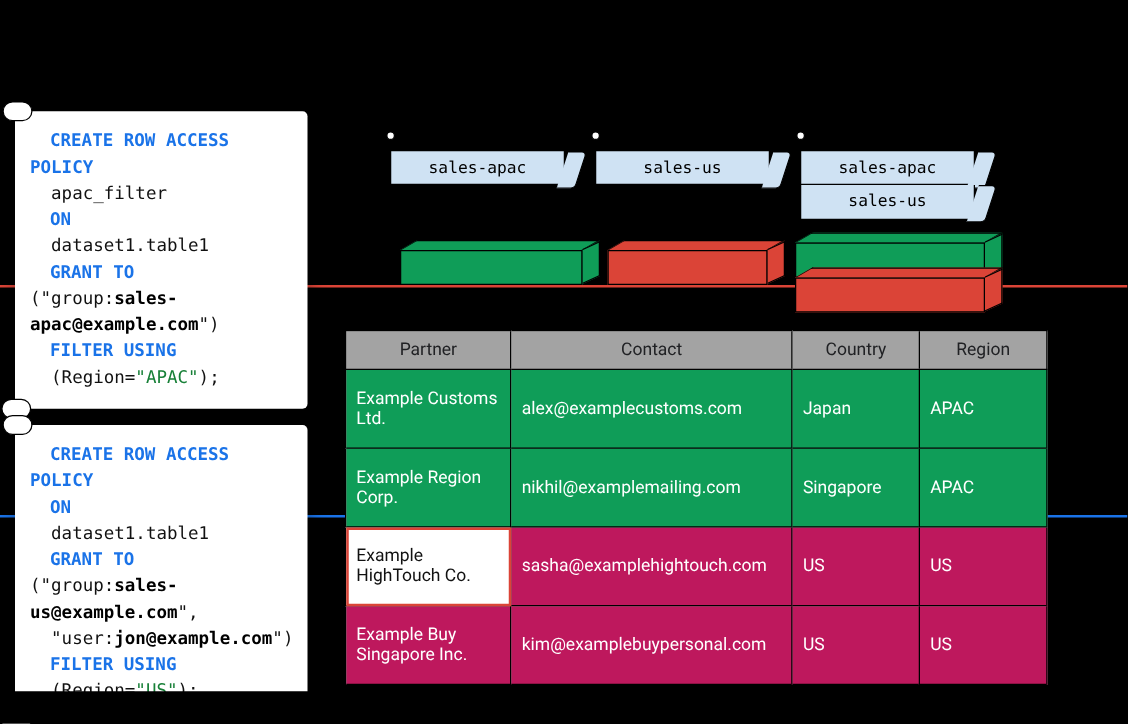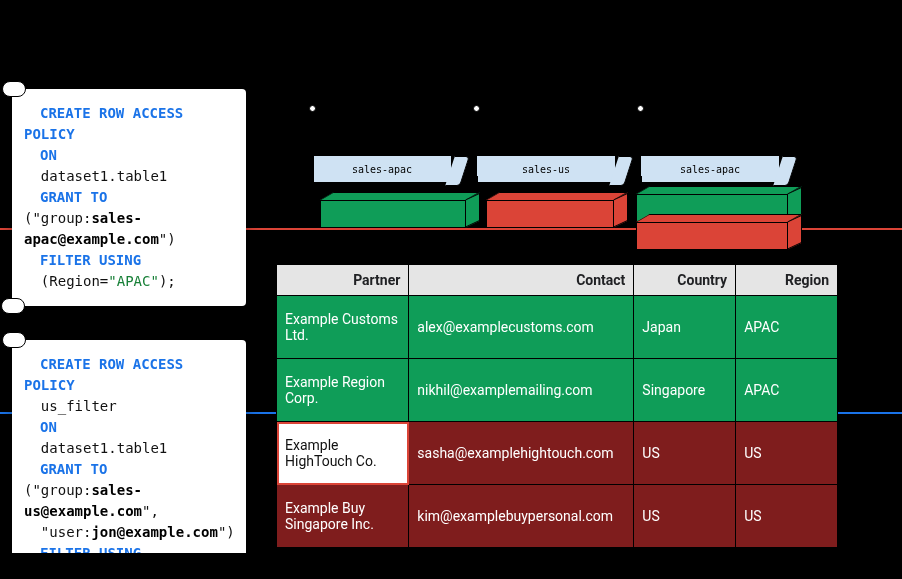--- a/index.html
+++ b/index.html
@@ -8,74 +8,74 @@
   .code-card .scroll { position:absolute; width:24px; height:16px; background:#fff; border:1.5px solid #000; border-radius:8px/8px; }
   .code-card .scroll-tl{ left:-10px; top:-8px; }
   .code-card .scroll-bl{ left:-11px; bottom:-8px; }
   .kw    { color:#1a73e8; font-weight:700;margin-left:16px; }
   .ident { color:#111; }
   .bold  { font-weight:700; }
   .paren { color:#111; }
   .str   { color:#188038; }
 
   .flag-stack{ position:absolute; }
-  .flag { width:140px; height:28px; background:#cfe2f3; border:1.5px solid #000; display:flex; align-items:center; justify-content:center; font-family: ui-monospace, Menlo, Consolas, monospace; font-size:10px; position:relative;margin-top:35px;}
+  .flag { width:140px; height:28px; background:#cfe2f3; border:1.5px solid #000; display:flex; align-items:center; justify-content:center; font-family: ui-monospace, Menlo, Consolas, monospace; font-size:13px; position:relative;}
   .flag + .flag { border-top:none; }
   .flag-pole-top { position:absolute; width:1.5px; height:8px; background:#000; top:-8px; left:0;}
   .flag-knob{ position:absolute; width:7px; height:7px; border:1.5px solid #000; background:#fff; border-radius:50%; left:-3px; top:-15px;}
   .flag::after{ content:""; position:absolute; right:-14px; top:0; width:14px; height:28px; background:#cfe2f3; border-top:1.5px solid #000; border-right:1.5px solid #000; border-bottom:1.5px solid #000; transform:skewX(-18deg); transform-origin:left; border-top-right-radius:4px; border-bottom-right-radius:4px;}
   .flag-pole-full { position:absolute; width:1.5px; background:#000; left:0;}
 
   .slab { position:absolute; height:28px; }
   .slab .face{ position:absolute; inset:0; border:1.5px solid #000;}
   .slab .side{ position:absolute; width:14px; height:28px; left:100%; top:-4px; transform:skewY(-25deg); border:1.5px solid #000; border-left:none;}
   .slab .top { position:absolute; height:8px; width:100%; left:7px; top:-8px; transform:skewX(-60deg); border:1.5px solid #000; border-bottom:none;}
   .slab.green .face, .slab.green .side, .slab.green .top{ background:#0f9d58; }
   .slab.red   .face, .slab.red   .side, .slab.red   .top{ background:#db4437; }
 
   .table { position:absolute; border-collapse:collapse; background:#fff; width:562px; font-size:14px;}
-  .table th{ text-align:right; padding:7px 8px; background:#e5e5e5; color:#202124; font-weight:700; border-top:1.5px solid #000; border-bottom:1.5px solid #000;}
+  .table th{ text-align:center; padding:7px 8px; background:#a3a3a3; color:#202124; font-weight:400; border-top:1.5px solid #000; border-bottom:1.5px solid #000;}
   .table td{ padding:15px 8px; vertical-align:middle; color:#fff;}
   .table th+th, .table td+td { border-left:1.5px solid #000;}
   .table th:first-child, .table td:first-child{ border-left:1.5px solid #000;}
   .table th:last-child,  .table td:last-child { border-right:1.5px solid #000;}
   .row-green td{ background:#0f9d58; }
-  .row-red   td{ background:#7f1d1d; }
+  .row-red   td{ background:#be185d; }
   .row-green, .row-red { border-bottom:1.5px solid #000; }
   .cell-white { background:#fff !important; color:#111 !important; outline:2px solid #db4437; outline-offset:-2px;}
 
   .hline{ position:absolute; height:2px; left:0;}
   .hline.red  { background:#db4437;}
   .hline.blue { background:#1a73e8;}
 
   .bottom-bar{ position:absolute; left:0; right:0; bottom:0; height:26px; background:#000;}
 </style>
 </head>
 <body>
 
 <div class="hline red" style="top:228px; width:902px;"></div>
 <div class="hline blue" style="top:412px; width:902px;"></div>
 
 <div class="code-card" style="left:12px; top:89px; width:234px;">
   <div class="scroll scroll-tl"></div>
   <div class="scroll scroll-bl"></div>
   <div><span class="kw">CREATE ROW ACCESS POLICY</span></div>
+  <div>&nbsp;&nbsp;<span class="ident">apac_filter</span></div>
   <div><span class="kw">ON</span></div>
   <div>&nbsp;&nbsp;<span class="ident">dataset1.table1</span></div>
   <div><span class="kw">GRANT TO</span></div>
   <div><span class="paren">("group:</span><span class="bold">sales-apac@example.com</span><span class="paren">")</span></div>
   <div><span class="kw">FILTER USING</span></div>
   <div>&nbsp;&nbsp;<span class="paren">(Region=</span><span class="str">"APAC"</span><span class="paren">);</span></div>
 </div>
 
 <div class="code-card" style="left:12px; top:340px; width:234px;">
   <div class="scroll scroll-tl"></div>
   <div class="scroll scroll-bl"></div>
   <div><span class="kw">CREATE ROW ACCESS POLICY</span></div>
-  <div>&nbsp;&nbsp;<span class="ident">us_filter</span></div>
   <div><span class="kw">ON</span></div>
   <div>&nbsp;&nbsp;<span class="ident">dataset1.table1</span></div>
   <div><span class="kw">GRANT TO</span></div>
   <div><span class="paren">("group:</span><span class="bold">sales-us@example.com</span><span class="paren">",</span></div>
   <div>&nbsp;&nbsp;<span class="paren">"user:</span><span class="bold">jon@example.com</span><span class="paren">")</span></div>
   <div><span class="kw">FILTER USING</span></div>
   <div>&nbsp;&nbsp;<span class="paren">(Region=</span><span class="str">"US"</span><span class="paren">);</span></div>
 </div>
 
 <div class="flag-stack" style="left:312px; top:120px;">

